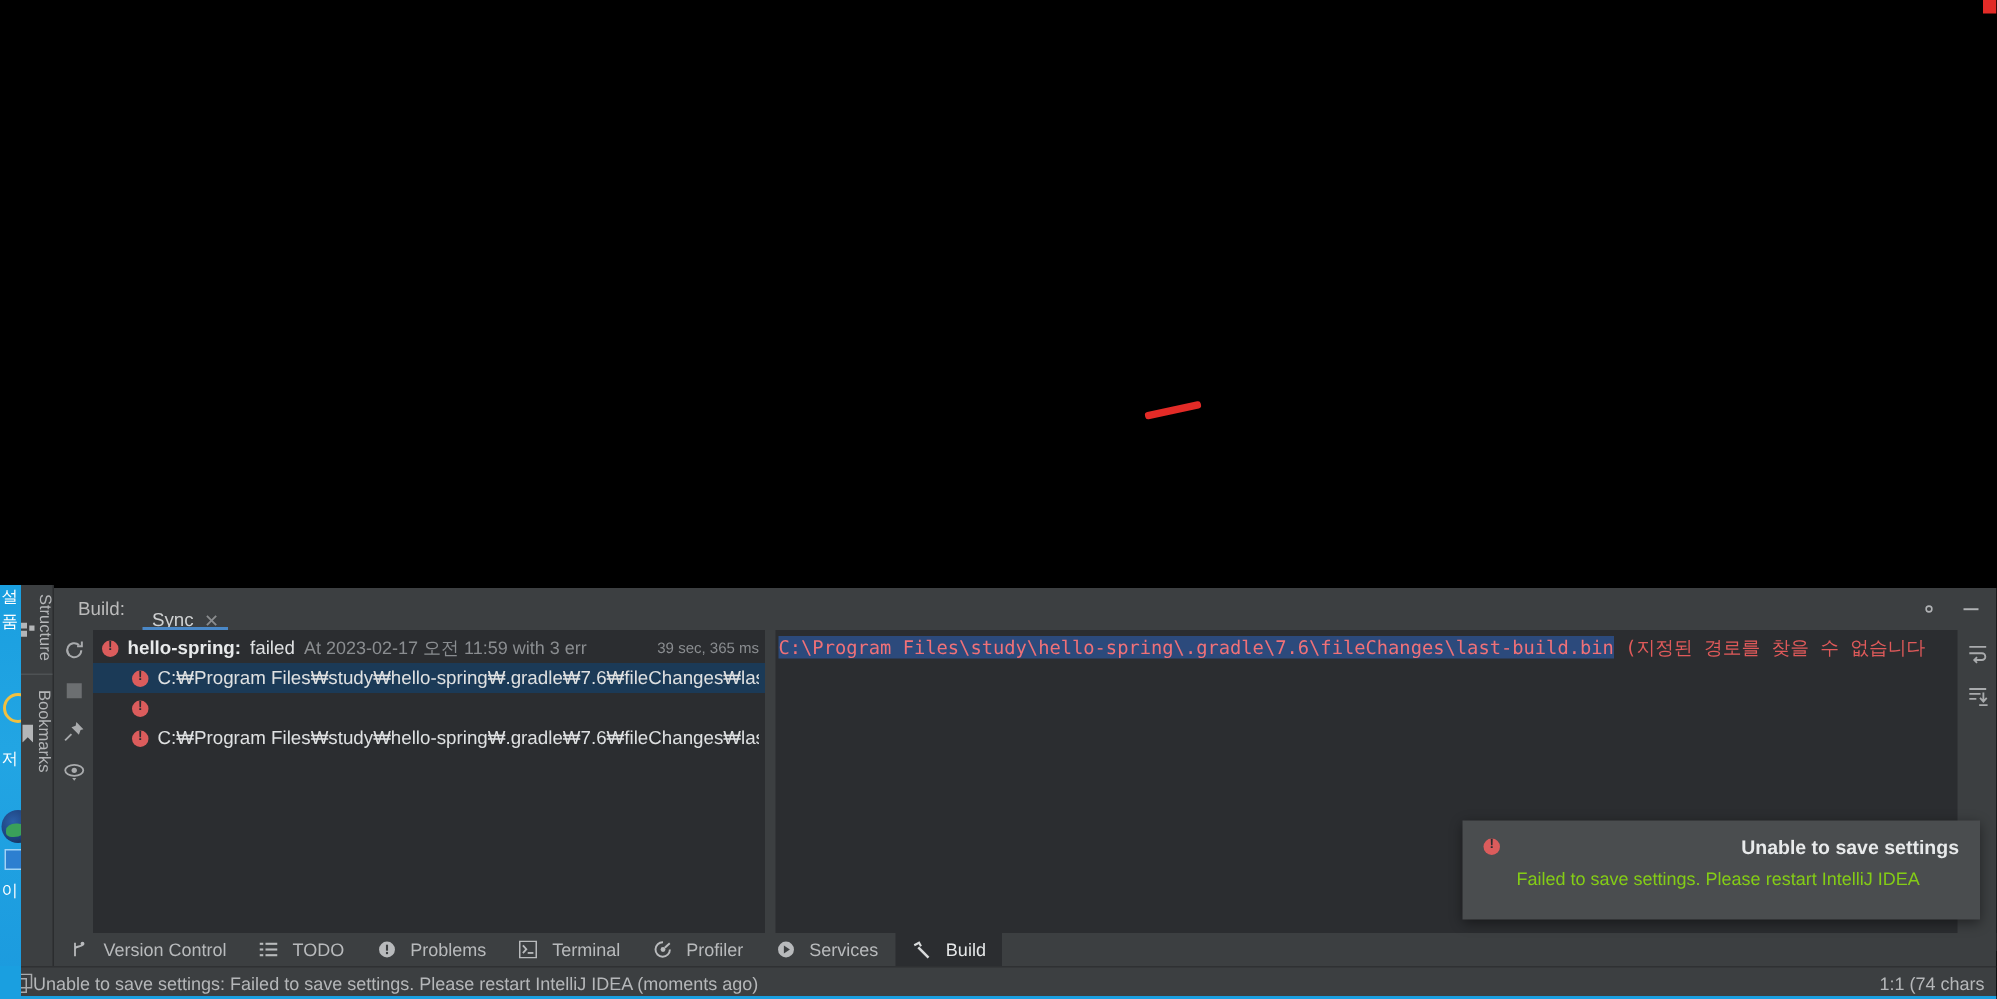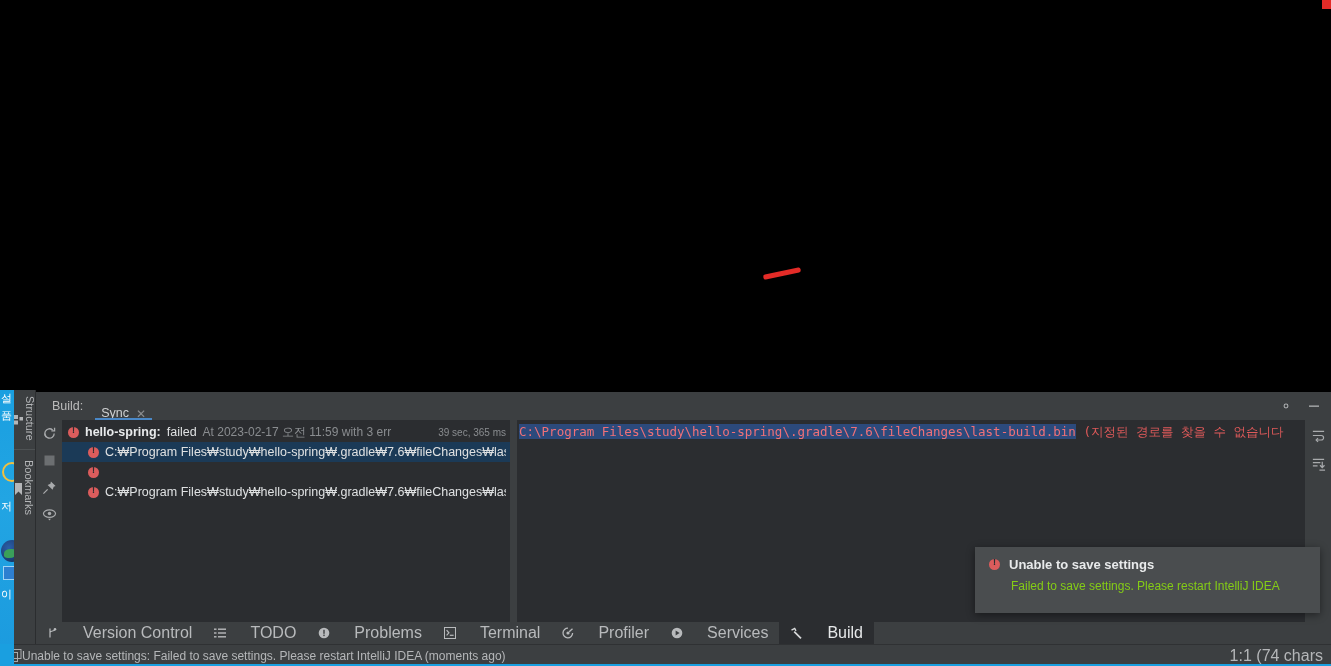--- a/index.html
+++ b/index.html
@@ -136,42 +136,42 @@
   
   .hsb { height:12px; background:#2b2d30; position:relative; }
   .hsb-thumb { position:absolute; top:2px; height:8px; background:#5a5d5f; border-radius:4px; }
 
   
   .balloon {
     position:absolute; left:975px; top:547px; width:345px; height:66px;
     background:#4a4d4f; box-shadow:0 2px 8px rgba(0,0,0,.45);
     padding:10px 14px; z-index:20;
   }
-  .bl-title { display:flex; align-items:center; gap:9px; color:#e8eaeb; font-size:13px; font-weight:bold; }
+  .bl-title { display:flex; align-items:center; gap:9px; color:#e8eaeb; font-size:13px; font-weight:bold;justify-content:space-between; }
   .bl-body { color:#84cc16; font-size:12px; padding-left:22px; padding-top:7px; }
 
   
   .bottombar {
     position:absolute; left:36px; top:622px; width:1295px; height:22px;
     background:#3c3f41; display:flex; align-items:stretch;
   }
   .bt {
-    display:flex; align-items:center; gap:24px; padding:0 11px;
-    color:#b8babc; font-size:16px; cursor:default;
+    display:flex; align-items:center; gap:10px; padding:0 11px;
+    color:#b8babc; font-size:12px; cursor:default;
   }
   .bt.active { background:#2b2d30; color:#e6e8e9; }
 
   
   .statusbar {
     position:absolute; left:0; top:644px; width:1331px; height:22px;
     background:#3c3f41; display:flex; align-items:center; padding:0 8px;
     border-top:1px solid #2f3133;
   }
   .sb-msg { color:#b5b7b9; font-size:12px; }
-  .sb-right { margin-left:auto; color:#b5b7b9; font-size:16px; }
+  .sb-right { margin-left:auto; color:#b5b7b9; font-size:12px; }
   .sb-accent { position:absolute; left:0; top:664px; width:1331px; height:2px; background:#1a9fe0; }
   .sb-accent2 { position:absolute; left:0; top:644px; width:14px; height:22px; background:#1a9fe0; }
 
   svg { display:block; }
 </style>
 </head>
 <body>
 
 <div id="root">
 

